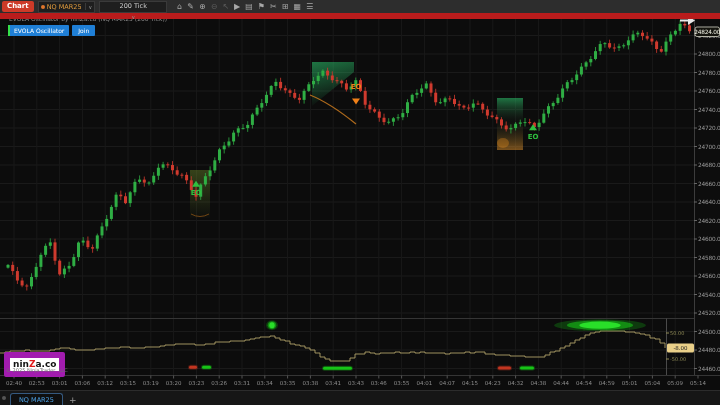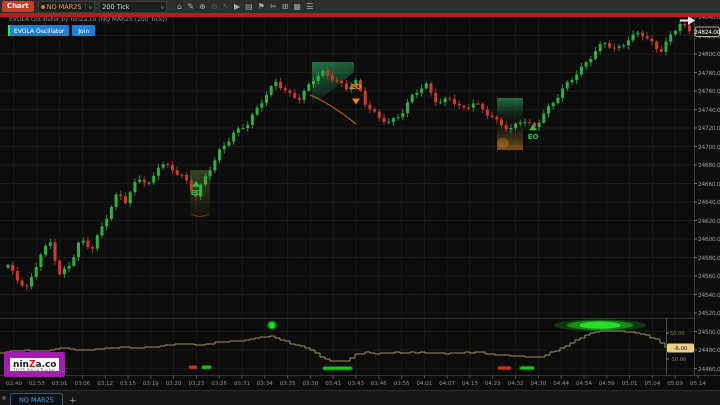--- a/index.html
+++ b/index.html
@@ -1,29 +1,29 @@
 <!DOCTYPE html>
 <html><head>
 <meta charset="utf-8">
 <style>
   html,body{margin:0;padding:0;width:720px;height:405px;overflow:hidden;background:#202020;
     font-family:"DejaVu Sans","Liberation Sans",sans-serif;}
   .window{position:relative;width:720px;height:405px;background:#202020;}
   
   .toolbar{position:absolute;top:0;left:0;right:0;height:13px;background:#2d2d2d;
-    border-bottom:4px solid #b91c1c;display:flex;align-items:center;gap:4px;padding-left:2px;z-index:5;}
+    border-bottom:6px solid #b91c1c;display:flex;align-items:center;gap:4px;padding-left:2px;z-index:5;}
   .win-label{background:#cd3a28;color:#fff;font-size:7px;font-weight:bold;
     padding:0 5px;height:11px;line-height:11px;border-radius:2px;cursor:pointer;}
   .combo{display:flex;align-items:center;background:#1e1e1e;border:1px solid #3a3a3a;
     height:10px;font-size:6.5px;color:#ccc;padding:0 2px;gap:2px;cursor:pointer;}
   .combo .dot{width:4px;height:4px;border-radius:50%;background:#e0762c;}
   .combo .inst{color:#e09a3c;}
   .combo .sep{border-left:1px solid #3a3a3a;height:7px;margin:0 1px;}
   .combo .chev{color:#999;font-size:5px;line-height:10px;}
-  .combo.interval{width:62px;justify-content:space-between;}
+  .combo.interval{width:62px;justify-content:space-between;flex-direction:column;}
   .ticons{display:flex;gap:5px;margin-left:6px;}
   .ticon{color:#a8a8a8;font-size:8px;line-height:13px;cursor:pointer;}
   .ticon.dim{color:#5c5c5c;}
   
   .chart-bg{position:absolute;top:13px;left:0;width:720px;height:377px;background:#0c0c0c;z-index:0;}
   svg.canvas{position:absolute;top:0;left:0;z-index:1;}
   .chart-title{position:absolute;top:15px;left:9px;font-size:6px;color:#8a8a8a;z-index:2;}
   .btn-row{position:absolute;top:25px;left:8px;display:flex;gap:3px;z-index:2;}
   .btn{background:#1f7fd6;color:#fff;font-size:6px;height:11px;border:none;border-radius:1px;
     display:flex;align-items:center;padding:0 5px 0 0;cursor:pointer;font-family:inherit;}

